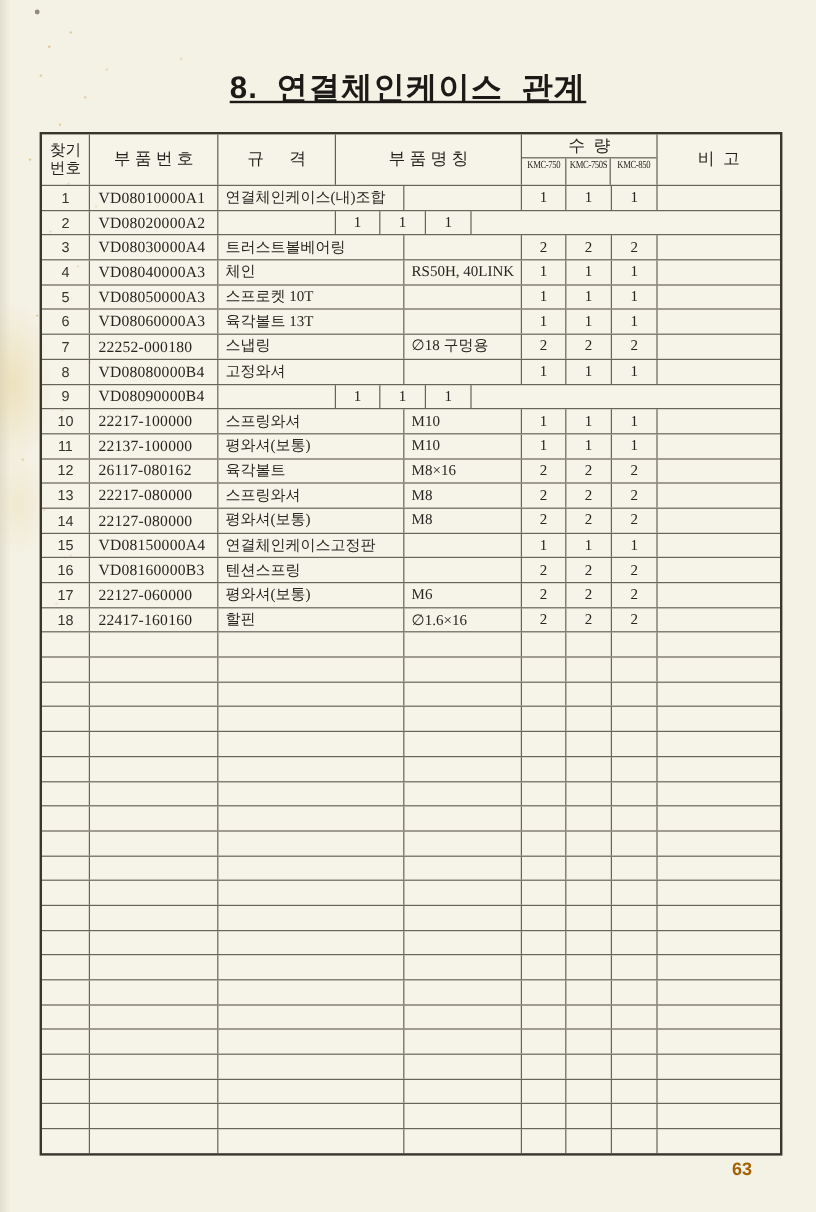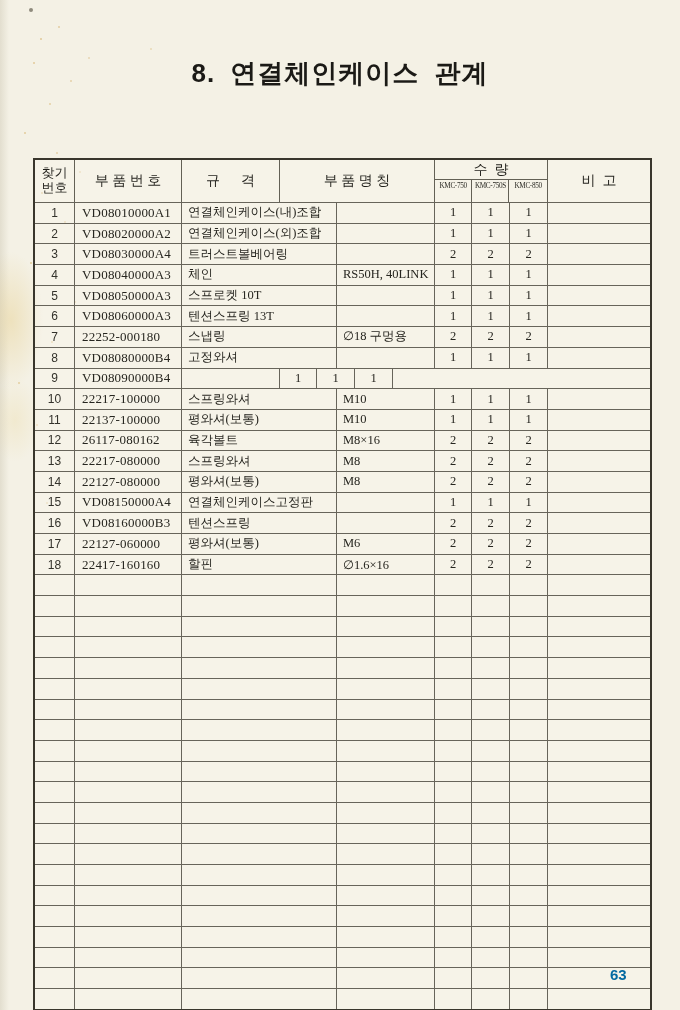--- a/index.html
+++ b/index.html
@@ -35,27 +35,27 @@
       18px 382px 0 0 rgba(205,158,66,.4), 36px 424px 0 0 rgba(205,158,66,.35),
       58px 462px 0 0 rgba(200,150,60,.3), 46px 502px 0 0 rgba(205,158,66,.3),
       30px 9px 0 1px rgba(60,55,40,.55), 150px 48px 0 0 rgba(205,158,66,.3);
   }
   .title{
     position:absolute;top:56px;left:0;width:680px;margin:0;
     text-align:center;
     font-family:"Liberation Sans","DejaVu Sans",sans-serif;
     font-size:26px;font-weight:bold;letter-spacing:1px;word-spacing:7px;
     color:#1b1a16;
+    text-decoration:underline;
   }
   .parts-table{
     position:absolute;left:33px;top:110px;width:619px;height:853px;
     box-sizing:border-box;border:2px solid #39362c;
     display:flex;flex-direction:column;
     background:rgba(248,246,238,0.35);
-    margin-top:48px;
   }
   .thead{flex:none;height:42px;display:flex;}
   .th,.th-qty{box-sizing:border-box;border-right:1px solid #636055;}
   .th{
     display:flex;align-items:center;justify-content:center;
     font-size:14px;color:#201f1a;
   }
   .pre{white-space:pre;}
   .c-no{width:40px;}
   .c-pn{width:107px;}
@@ -92,21 +92,21 @@
     justify-content:center;
     font-family:"Liberation Sans","DejaVu Sans",sans-serif;font-size:12px;color:#33322b;
   }
   .td.c-pn{padding-left:7px;letter-spacing:0.2px;}
   .td.c-nm{padding-left:6px;font-size:12.5px;}
   .td.c-sp{padding-left:6px;font-size:12.5px;}
   .td.c-q1,.td.c-q2,.td.c-q3{justify-content:center;font-size:12.5px;}
   .page-number{
     position:absolute;top:966px;left:610px;
     font-family:"Liberation Sans","DejaVu Sans",sans-serif;
-    font-size:15px;font-weight:bold;color:#0369a1;
+    font-size:15px;font-weight:bold;color:#a16207;
   }
 </style>
 </head>
 <body>
 
 <div class="page-edge"></div>
 <div class="stain-a"></div>
 <div class="stain-b"></div>
 <div class="speckles"></div>
 
@@ -145,21 +145,20 @@
     <div class="td c-sp"></div>
     <div class="td c-q1">1</div>
     <div class="td c-q2">1</div>
     <div class="td c-q3">1</div>
     <div class="td c-rm"></div>
   </div>
 
   <div class="tr">
     <div class="td c-no">2</div>
     <div class="td c-pn">VD08020000A2</div>
-    <div class="td c-nm">연결체인케이스(외)조합</div>
     <div class="td c-sp"></div>
     <div class="td c-q1">1</div>
     <div class="td c-q2">1</div>
     <div class="td c-q3">1</div>
     <div class="td c-rm"></div>
   </div>
 
   <div class="tr">
     <div class="td c-no">3</div>
     <div class="td c-pn">VD08030000A4</div>
@@ -189,21 +188,21 @@
     <div class="td c-sp"></div>
     <div class="td c-q1">1</div>
     <div class="td c-q2">1</div>
     <div class="td c-q3">1</div>
     <div class="td c-rm"></div>
   </div>
 
   <div class="tr">
     <div class="td c-no">6</div>
     <div class="td c-pn">VD08060000A3</div>
-    <div class="td c-nm">텐션스프링 13T</div>
+    <div class="td c-nm">육각볼트 13T</div>
     <div class="td c-sp"></div>
     <div class="td c-q1">1</div>
     <div class="td c-q2">1</div>
     <div class="td c-q3">1</div>
     <div class="td c-rm"></div>
   </div>
 
   <div class="tr">
     <div class="td c-no">7</div>
     <div class="td c-pn">22252-000180</div>

